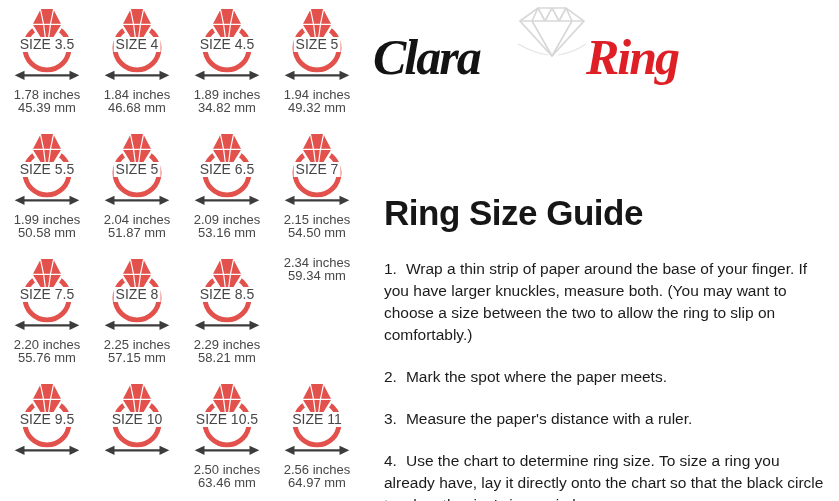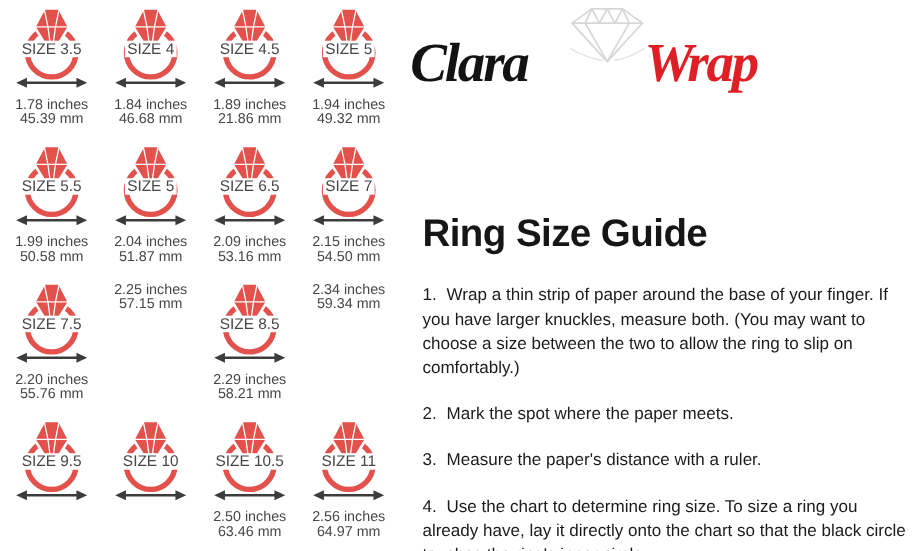--- a/index.html
+++ b/index.html
@@ -137,21 +137,21 @@
         <g>
           <line class="arrow-part" x1="20" y1="74" x2="72" y2="74"></line>
           <polygon class="arrow-head" points="13,74 23,69.3 23,78.7"></polygon>
           <polygon class="arrow-head" points="79,74 69,69.3 69,78.7"></polygon>
         </g>
       </svg>
       <div class="size-label">SIZE 4.5</div>
     </div>
     <div class="measure">
       <div>1.89 inches</div>
-      <div>21.86 mm</div>
+      <div>34.82 mm</div>
     </div>
   </div>
 
   <div class="ring-cell">
     <div class="ring-figure">
       <svg width="90" height="82" viewBox="0 0 92 82" aria-hidden="true">
         <circle class="ring-circle" cx="46" cy="46" r="22.5"></circle>
         <g>
           <polygon class="diamond-body" points="39,5 53,5 62,22 46,48 30,22"></polygon>
           <path class="diamond-facets" d="M30,22 L62,22 M39,5 L42.5,22 M53,5 L49.5,22 M42.5,22 L46,48 M49.5,22 L46,48"></path>
@@ -274,20 +274,35 @@
       </svg>
       <div class="size-label">SIZE 7.5</div>
     </div>
     <div class="measure">
       <div>2.20 inches</div>
       <div>55.76 mm</div>
     </div>
   </div>
 
   <div class="ring-cell">
+    <div class="ring-figure">
+      <svg width="90" height="82" viewBox="0 0 92 82" aria-hidden="true">
+        <circle class="ring-circle" cx="46" cy="46" r="22.5"></circle>
+        <g>
+          <polygon class="diamond-body" points="39,5 53,5 62,22 46,48 30,22"></polygon>
+          <path class="diamond-facets" d="M30,22 L62,22 M39,5 L42.5,22 M53,5 L49.5,22 M42.5,22 L46,48 M49.5,22 L46,48"></path>
+        </g>
+        <g>
+          <line class="arrow-part" x1="20" y1="74" x2="72" y2="74"></line>
+          <polygon class="arrow-head" points="13,74 23,69.3 23,78.7"></polygon>
+          <polygon class="arrow-head" points="79,74 69,69.3 69,78.7"></polygon>
+        </g>
+      </svg>
+      <div class="size-label">SIZE 8</div>
+    </div>
     <div class="measure">
       <div>2.25 inches</div>
       <div>57.15 mm</div>
     </div>
   </div>
 
   <div class="ring-cell">
     <div class="ring-figure">
       <svg width="90" height="82" viewBox="0 0 92 82" aria-hidden="true">
         <circle class="ring-circle" cx="46" cy="46" r="22.5"></circle>
@@ -401,21 +416,21 @@
   <svg class="brand-diamond" width="100" height="58" viewBox="0 0 100 58" aria-hidden="true">
     <polygon points="18,17 36,4 64,4 82,17 50,52"></polygon>
     <path d="M18,17 L82,17
              M36,4 L30,17 M36,4 L43,17
              M50,4 L43,17 M50,4 L57,17
              M64,4 L57,17 M64,4 L70,17
              M30,17 L50,52 M70,17 L50,52"></path>
     <path class="sparkle" d="M16,40 Q32,49 46,51 M84,40 Q70,49 56,51"></path>
   </svg>
   <span class="logo-word logo-clara">Clara</span>
-  <span class="logo-word logo-pucci">Wrap</span>
+  <span class="logo-word logo-pucci">Ring</span>
 </div>
 
 <div class="content">
   <h1 class="guide-title">Ring Size Guide</h1>
   <div>
   <p class="step">
     <span class="step-num">1.</span><span>Wrap a thin strip of paper around the base of your finger. If you have larger knuckles, measure both. (You may want to choose a size between the two to allow the ring to slip on comfortably.)</span>
   </p>
 
   <p class="step">

